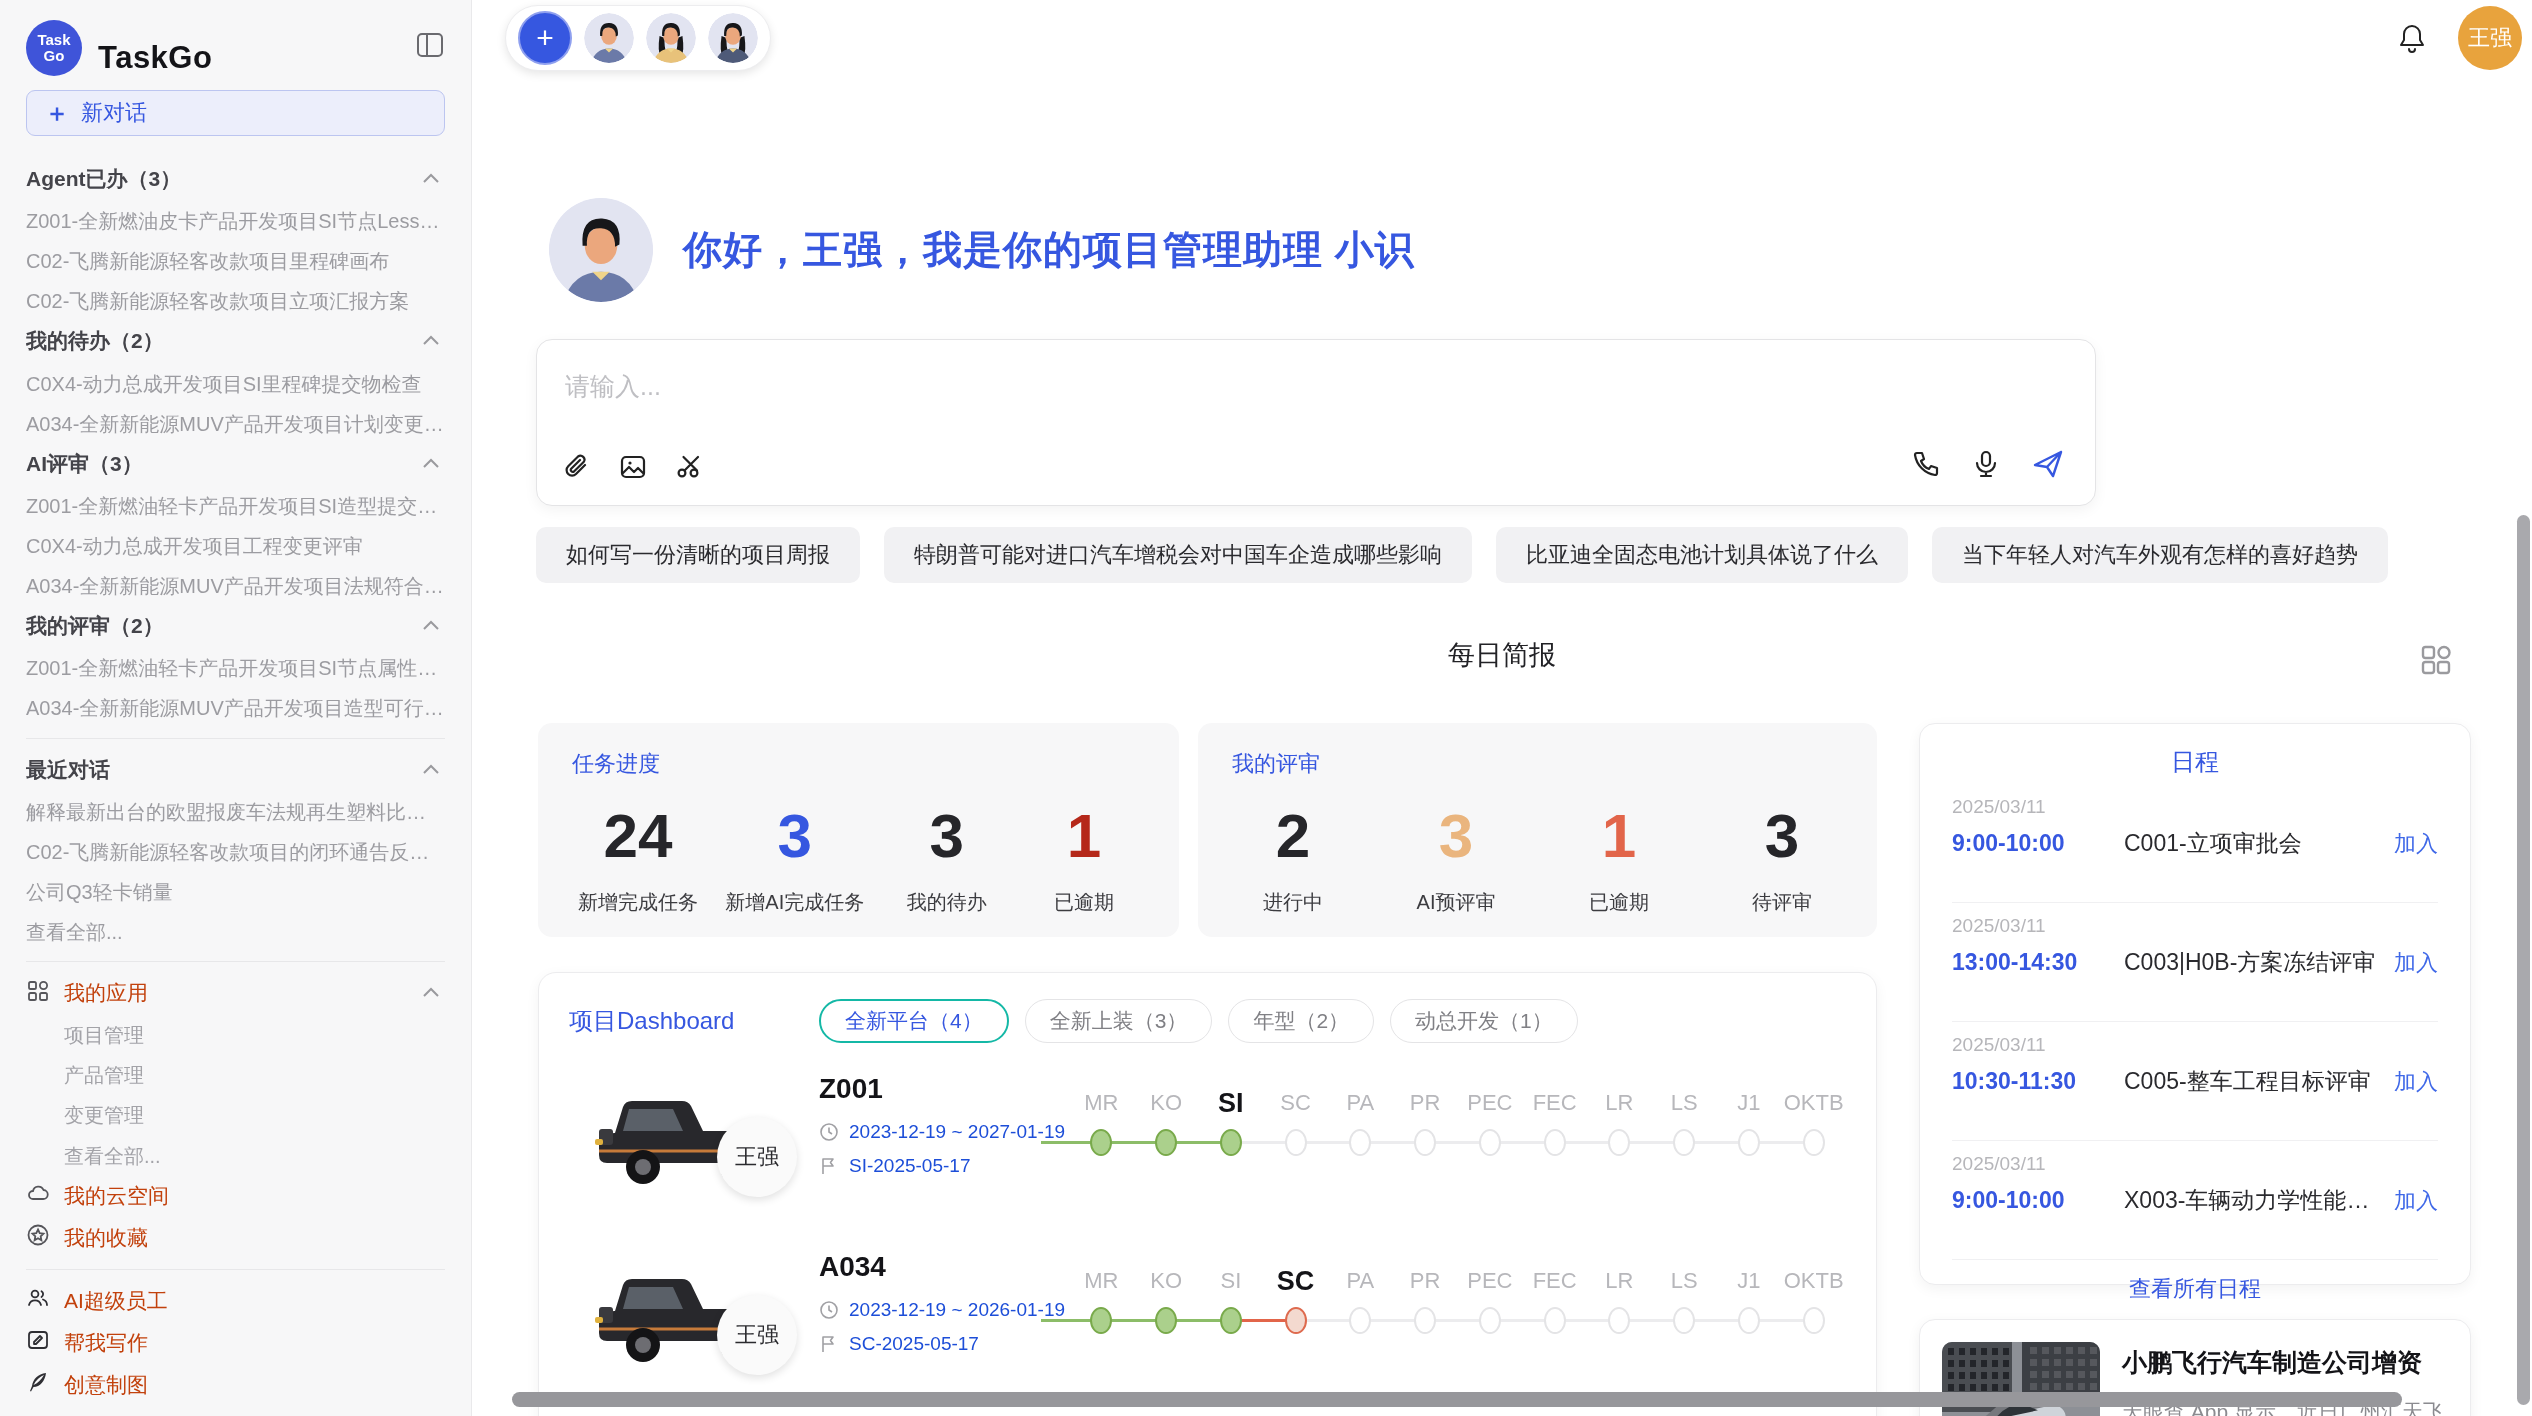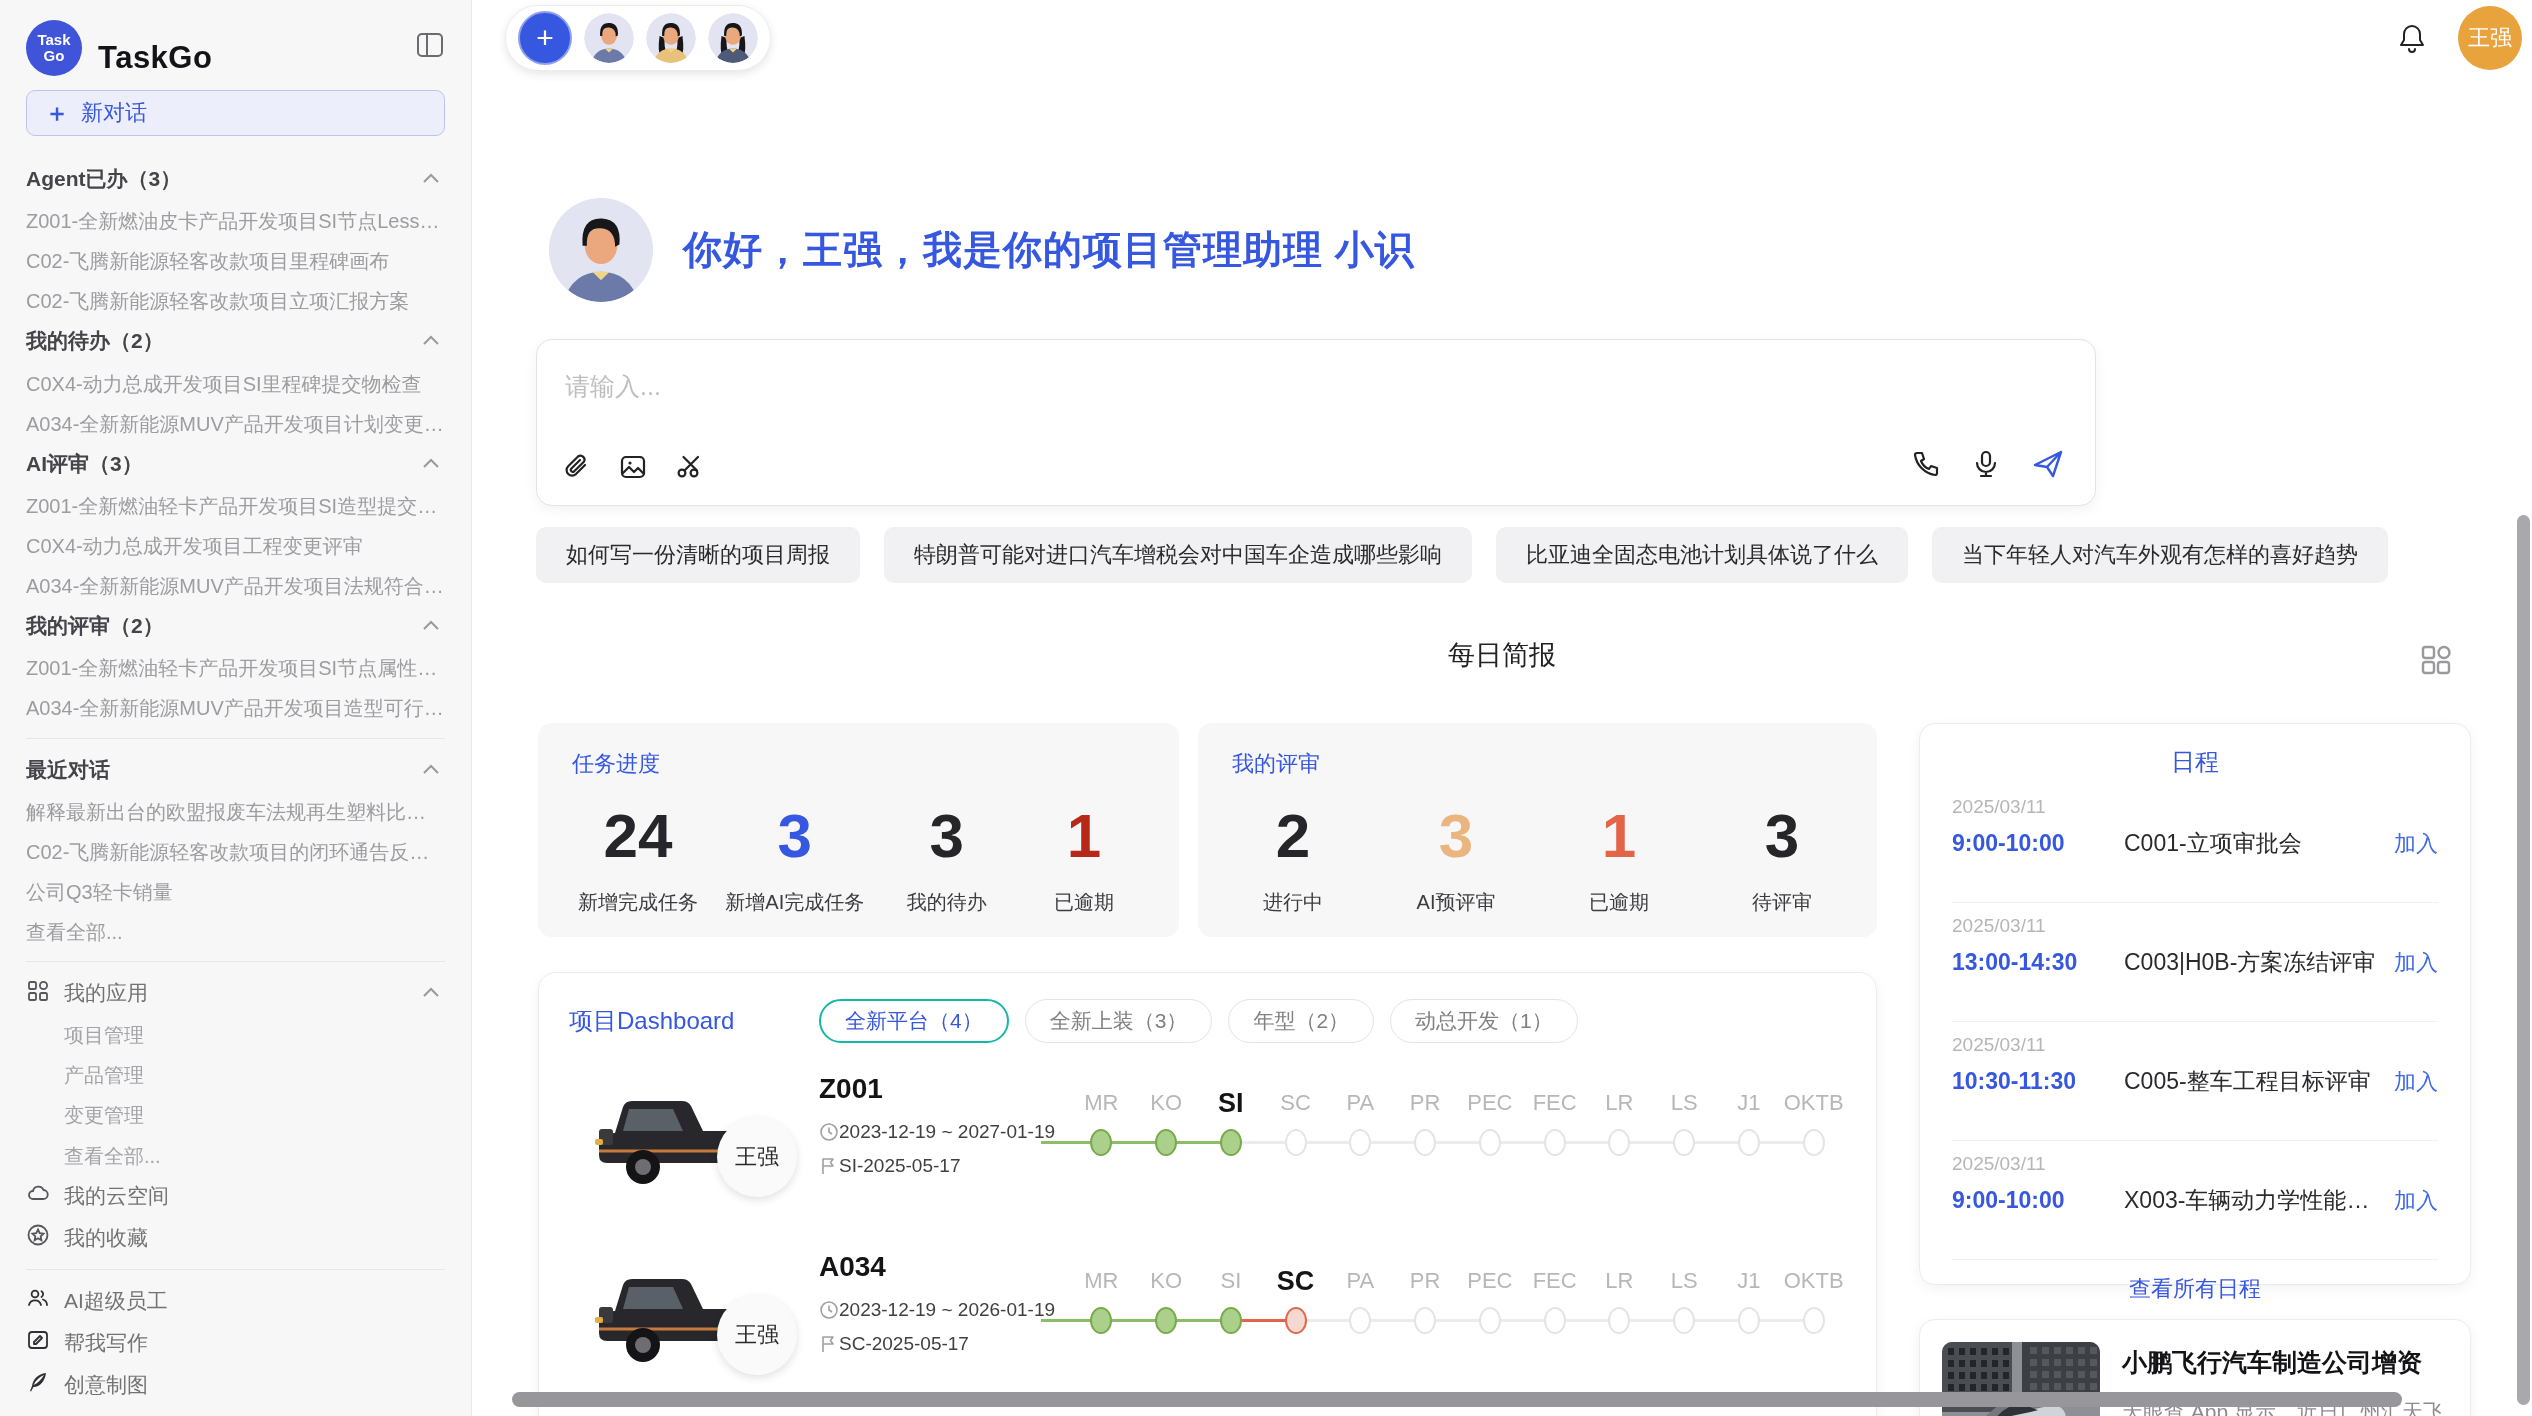--- a/index.html
+++ b/index.html
@@ -21,21 +21,21 @@
   .new-chat{height:46px;border-radius:9px;background:#eceefb;border:1px solid #bcc5f0;
     color:#3657e0;font-size:22px;display:flex;align-items:center;gap:12px;padding:0 18px;
     cursor:pointer;font-family:inherit;margin-bottom:22px;}
   .new-chat .plus{font-size:24px;font-weight:700;}
   .side-scroll{flex:1;overflow:hidden;display:flex;flex-direction:column;}
   .sec-h{height:44px;display:flex;align-items:center;font-size:21px;font-weight:600;color:#44444a;position:relative;}
   .sec-h .chev{position:absolute;right:2px;}
   .s-item{height:42px;line-height:42px;font-size:20px;color:#9c9ca1;white-space:nowrap;
     overflow:hidden;text-overflow:ellipsis;cursor:pointer;}
   .divider{height:1px;background:#e7e7e9;margin:10px -26px;}
-  .row-ic{height:44px;display:flex;align-items:center;gap:14px;font-size:21px;color:#737373;cursor:pointer;position:relative;}
+  .row-ic{height:44px;display:flex;align-items:center;gap:14px;font-size:21px;color:#c2410c;cursor:pointer;position:relative;}
   .row-ic .chev{position:absolute;right:2px;}
   .child{padding-left:38px;color:#a3a3a8;}
   
   .main{position:absolute;left:472px;top:0;right:0;bottom:0;background:#fff;}
   .top-pill{position:absolute;left:33px;top:5px;height:64px;background:#fff;border:1px solid #ededef;
     border-radius:34px;box-shadow:0 3px 10px rgba(0,0,0,.10);display:flex;align-items:center;gap:12px;padding:0 12px;}
   .pill-add{width:50px;height:50px;border-radius:50%;background:#3657e0;border:2px solid #8fa0ef;color:#fff;
     display:flex;align-items:center;justify-content:center;font-size:30px;cursor:pointer;}
   .pill-avatar{width:50px;height:50px;border-radius:50%;overflow:hidden;cursor:pointer;}
   .bell{position:absolute;right:104px;top:22px;width:32px;height:32px;cursor:pointer;}
@@ -87,21 +87,21 @@
     border:1px solid #e4e4e6;color:#808085;background:#fff;cursor:pointer;white-space:nowrap;}
   .f-chip.active{border:2px solid #14b8a6;color:#3657e0;line-height:40px;}
   .proj{display:flex;align-items:flex-start;height:162px;margin-top:16px;}
   .truck-wrap{position:relative;width:250px;height:150px;flex:none;}
   .truck-wrap svg.truck{position:absolute;left:16px;top:18px;}
   .owner-badge{position:absolute;left:148px;top:58px;width:80px;height:80px;border-radius:50%;background:#fafafa;
     box-shadow:0 3px 8px rgba(0,0,0,.12);display:flex;align-items:center;justify-content:center;
     font-size:22px;color:#2a2a2e;}
   .proj-info{width:250px;flex:none;padding-top:14px;}
   .proj-code{font-size:28px;font-weight:700;color:#141418;margin-bottom:16px;}
-  .meta{display:flex;align-items:center;font-size:19px;color:#404040;margin-bottom:12px;white-space:nowrap;}
+  .meta{display:flex;align-items:center;gap:10px;font-size:19px;color:#1d4ed8;margin-bottom:12px;white-space:nowrap;}
   .timeline{flex:1;display:flex;padding-top:26px;min-width:0;}
   .tl-cell{flex:1;text-align:center;position:relative;min-width:0;}
   .tl-label{font-size:22px;color:#b7b7bb;height:36px;line-height:36px;}
   .tl-label.tl-current{font-size:27px;font-weight:700;color:#141418;}
   .tl-dotrow{position:relative;height:34px;margin-top:6px;}
   .tl-dot{position:absolute;left:50%;transform:translateX(-50%);top:2px;width:22px;height:27px;border-radius:50%;
     background:#fff;border:2px solid #e4e4e6;box-sizing:border-box;z-index:2;}
   .tl-dot.dot-done{background:#abd08c;border-color:#79aa4b;}
   .tl-dot.dot-alert{background:#f3d9cf;border-color:#de6a4e;}
   .tl-seg{position:absolute;left:-50%;width:100%;top:14px;height:3px;z-index:1;}

